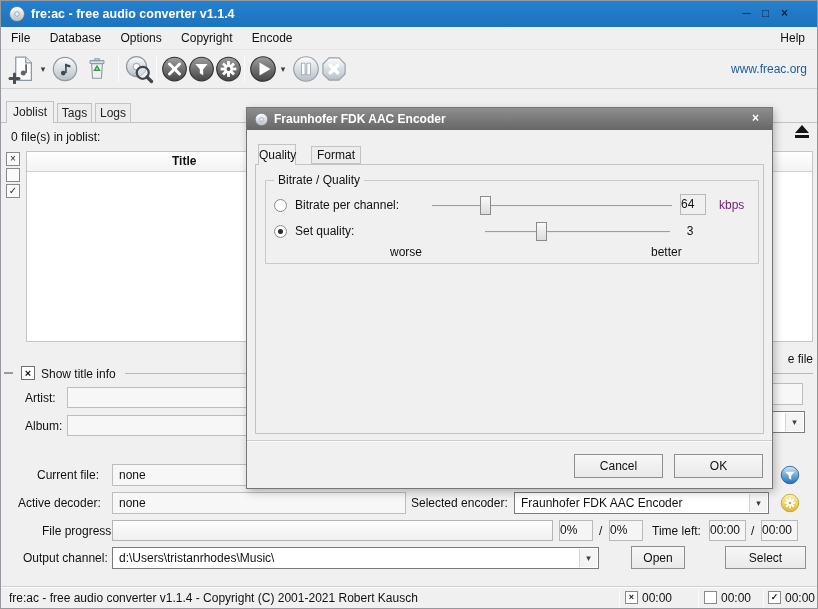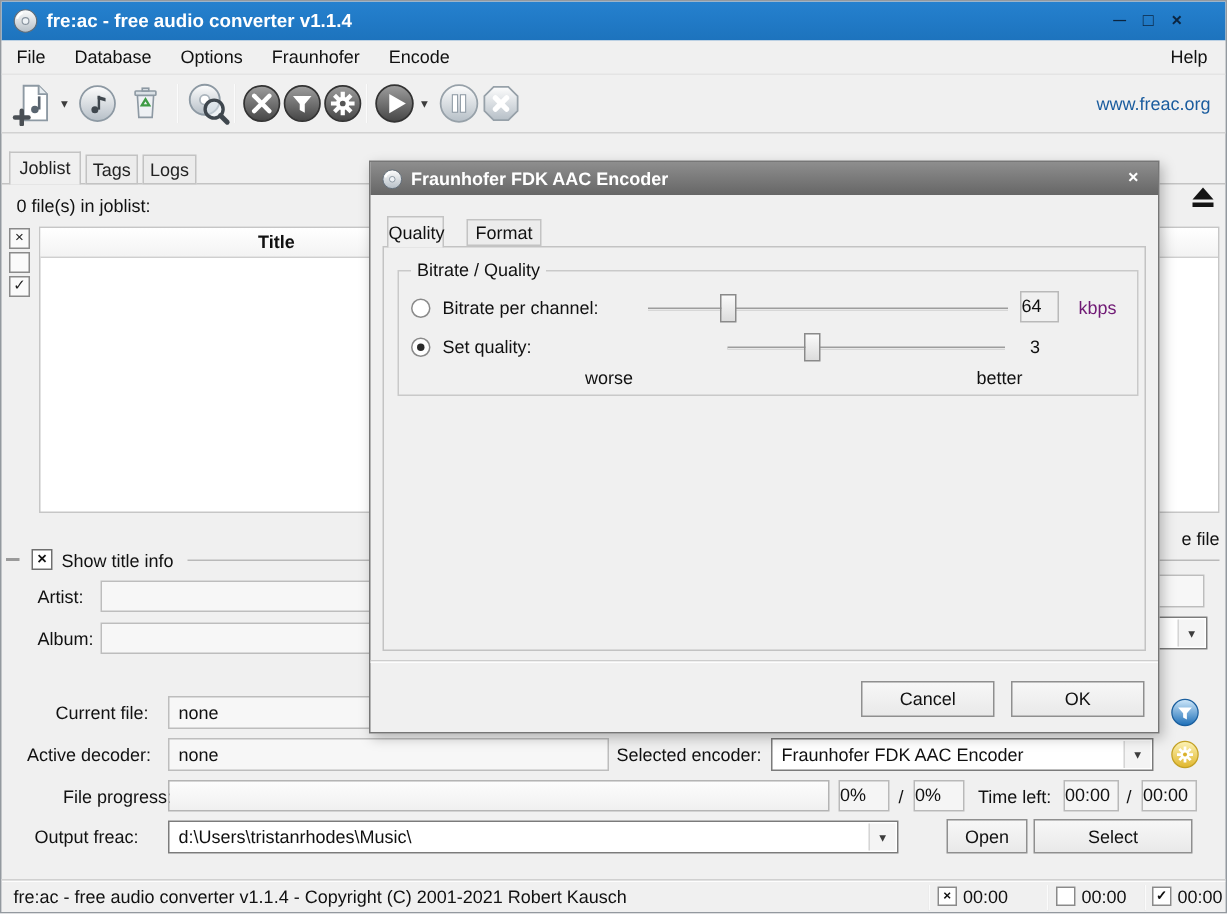--- a/index.html
+++ b/index.html
@@ -103,21 +103,21 @@
     <span class="t">fre:ac - free audio converter v1.1.4</span>
     <span class="winbtn" style="right:62px">─</span>
     <span class="winbtn" style="right:43px">□</span>
     <span class="winbtn" style="right:24px">×</span>
   </div>
 
   <div class="menubar">
     <span class="menuitem" style="margin-left:2px">File</span>
     <span class="menuitem">Database</span>
     <span class="menuitem">Options</span>
-    <span class="menuitem">Fraunhofer</span>
+    <span class="menuitem">Copyright</span>
     <span class="menuitem">Encode</span>
     <span class="menuitem abs" style="right:4px;top:0">Help</span>
   </div>
 
   <div class="toolbar">
     <span class="tbtn" style="left:6px">
       <svg viewBox="0 0 24 24">
           <path d="M7 2.5h8l4.5 4.5v14H7z" fill="#fff" stroke="#8d99a3"></path>
           <path d="M15 2.5V7h4.5" fill="#e7ecf0" stroke="#8d99a3"></path>
           <circle cx="13" cy="15.2" r="2" fill="#5a6570"></circle>
@@ -282,27 +282,27 @@
   <div class="lbl" style="left:41px;top:523px">File progress:</div>
   <div class="pbar" style="left:111px;top:519px;width:441px;height:21px"></div>
   <div class="statbox" style="left:558px;top:519px;width:34px;height:21px">0%</div>
   <div class="lbl" style="left:598px;top:523px">/</div>
   <div class="statbox" style="left:608px;top:519px;width:34px;height:21px">0%</div>
   <div class="lbl" style="left:651px;top:523px">Time left:</div>
   <div class="statbox" style="left:708px;top:519px;width:37px;height:21px">00:00</div>
   <div class="lbl" style="left:750px;top:523px">/</div>
   <div class="statbox" style="left:760px;top:519px;width:37px;height:21px">00:00</div>
 
-  <div class="lbl" style="left:22px;top:550px">Output freac:</div>
+  <div class="lbl" style="left:22px;top:550px">Output channel:</div>
   <div class="combo" style="left:111px;top:546px;width:487px;height:22px">
     <span>d:\Users\tristanrhodes\Music\</span>
     <span class="cbarrow"></span>
   </div>
   <div class="btn" style="left:630px;top:545px;width:54px;height:23px;line-height:22px">Open</div>
-  <div class="btn" style="left:688px;top:545px;width:106px;height:23px;line-height:22px">Select</div>
+  <div class="btn" style="left:724px;top:545px;width:81px;height:23px;line-height:22px">Select</div>
 
   <div class="dialog">
     <div class="dtitle">
       <span class="abs" style="left:7px;top:4px;width:15px;height:15px">
         <svg viewBox="0 0 24 24">
             <circle cx="12" cy="12" r="10" fill="url(#gsil)" stroke="#5f6b76"></circle>
             <circle cx="12" cy="12" r="3" fill="#eef2f6" stroke="#8a95a0"></circle>
             <path d="M4.5 10a8 8 0 0 1 5-5.2" stroke="#fff" stroke-width="2" fill="none"></path>
           </svg>
       </span>

